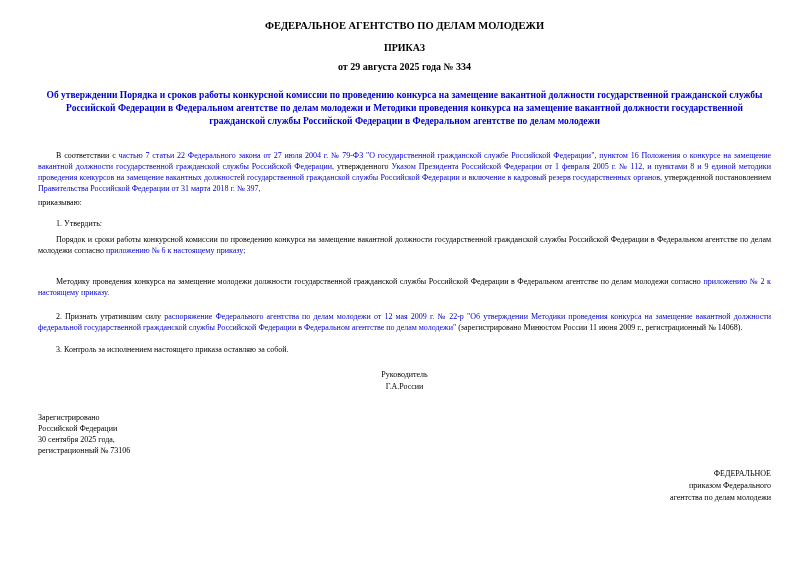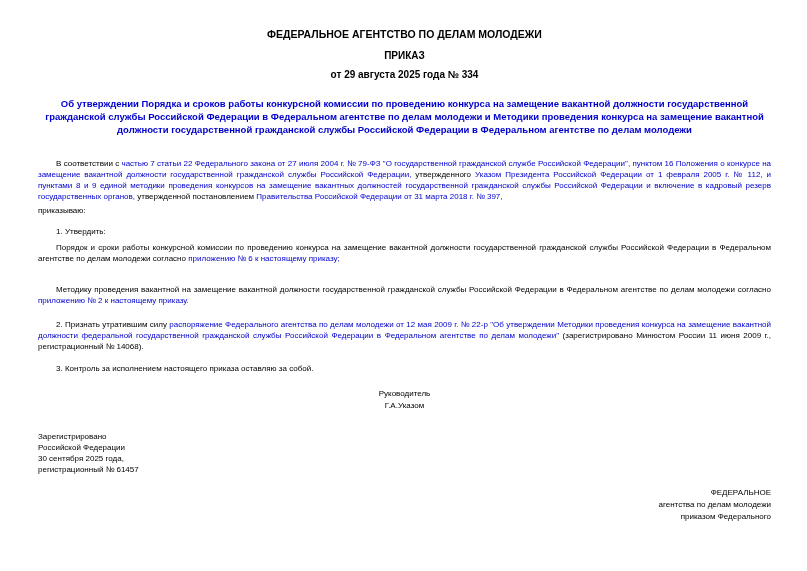--- a/index.html
+++ b/index.html
@@ -2,22 +2,22 @@
 <html style="--text: #000000; --link: #0000cc; --bg: #ffffff;"><head>
 <meta charset="utf-8">
 <style>
   html, body { margin: 0; padding: 0; }
   body { background: #ffffff; }
   .page {
     position: relative;
     width: 807px; height: 571px;
     background: var(--bg, #ffffff);
     box-sizing: border-box;
-    padding: 28px 36px 0 38px;
-    font-family: Liberation Sans, sans-serif;
+    padding: 20px 36px 0 38px;
+    font-family: Liberation Serif, serif;
     font-size: 8px; line-height: 11px;
     color: var(--text, #000000);
     overflow: hidden;
   }
   .doc-header { text-align: center; font-weight: bold; }
   .agency   { font-size: 10.5px; line-height: 12px; margin-bottom: 10px; }
   .doc-type { font-size: 10px;   line-height: 12px; margin-bottom: 7px; }
   .doc-date { font-size: 10px;  line-height: 12px; }
   .doc-title {
     margin: 16px auto 0; max-width: 724px;
@@ -50,35 +50,35 @@
     <div class="doc-date">от 29 августа 2025 года № 334</div>
   </div>
 
   <div class="doc-title">Об утверждении Порядка и сроков работы конкурсной комиссии по проведению конкурса на замещение вакантной должности государственной гражданской службы Российской Федерации в Федеральном агентстве по делам молодежи и Методики проведения конкурса на замещение вакантной должности государственной гражданской службы Российской Федерации в Федеральном агентстве по делам молодежи</div>
 
   <div class="doc-body">
       <p class="para p0 indent"><span>В соответствии с </span><span class="link">частью 7 статьи 22 Федерального закона от 27 июля 2004 г. № 79-ФЗ "О государственной гражданской службе Российской Федерации", пунктом 16 Положения о конкурсе на замещение вакантной должности государственной гражданской службы Российской Федерации, </span><span>утвержденного </span><span class="link">Указом Президента Российской Федерации от 1 февраля 2005 г. № 112, и пунктами 8 и 9 единой методики проведения конкурсов на замещение вакантных должностей государственной гражданской службы Российской Федерации и включение в кадровый резерв государственных органов, </span><span>утвержденной постановлением </span><span class="link">Правительства Российской Федерации от 31 марта 2018 г. № 397,</span></p>
       <p class="para p1"><span>приказываю:</span></p>
       <p class="para p2 indent"><span>1. Утвердить:</span></p>
       <p class="para p3 indent"><span>Порядок и сроки работы конкурсной комиссии по проведению конкурса на замещение вакантной должности государственной гражданской службы Российской Федерации в Федеральном агентстве по делам молодежи согласно </span><span class="link">приложению № 6 к настоящему приказу;</span></p>
-      <p class="para p4 indent"><span>Методику проведения вакантной на замещение вакантной должности государственной гражданской службы Российской Федерации в Федеральном агентстве по делам молодежи согласно </span><span class="link">приложению № 2 к настоящему приказу.</span></p>
+      <p class="para p4 indent"><span>Методику проведения конкурса на замещение молодежи должности государственной гражданской службы Российской Федерации в Федеральном агентстве по делам молодежи согласно </span><span class="link">приложению № 2 к настоящему приказу.</span></p>
       <p class="para p5 indent"><span>2. Признать утратившим силу </span><span class="link">распоряжение Федерального агентства по делам молодежи от 12 мая 2009 г. № 22-р "Об утверждении Методики проведения конкурса на замещение вакантной должности федеральной государственной гражданской службы Российской Федерации в Федеральном агентстве по делам молодежи"</span><span> (зарегистрировано Минюстом России 11 июня 2009 г., регистрационный № 14068).</span></p>
       <p class="para p6 indent"><span>3. Контроль за исполнением настоящего приказа оставляю за собой.</span></p>
     </div>
 
   <div class="signature">
     <div>Руководитель</div>
-    <div>Г.А.Указом</div>
+    <div>Г.А.России</div>
   </div>
 
   <div class="registration">
       <div>Зарегистрировано</div>
       <div>Российской Федерации</div>
       <div>30 сентября 2025 года,</div>
-      <div>регистрационный № 61457</div>
+      <div>регистрационный № 73106</div>
     </div>
 
   <div class="appendix">
       <div>ФЕДЕРАЛЬНОЕ</div>
+      <div>приказом Федерального</div>
       <div>агентства по делам молодежи</div>
-      <div>приказом Федерального</div>
     </div>
 </div>
 
 </body></html>

